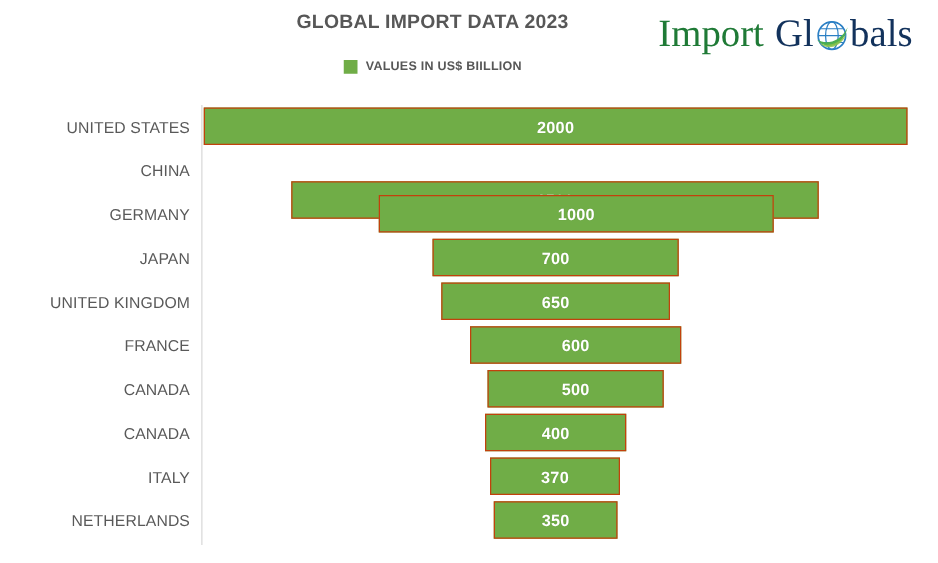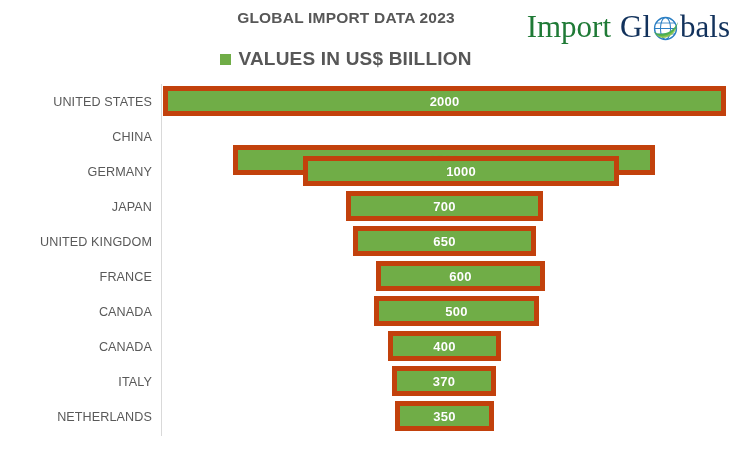--- a/index.html
+++ b/index.html
@@ -46,21 +46,21 @@
     justify-content: center;
     gap: 7px;
   }
   .legend-swatch {
     width: 11px;
     height: 11px;
     background: #70ad47;
     flex: 0 0 auto;
   }
   .legend-label {
-    font-size: 19px;
+    font-size: 10px;
     font-weight: bold;
     color: #575757;
     letter-spacing: 0.2px;
     white-space: nowrap;
   }
 
   
   .logo {
     position: absolute;
     right: 20px;
@@ -138,21 +138,21 @@
     right: 0;
     height: 35px;
     display: flex;
     align-items: center;
   }
   .bar {
     position: absolute;
     height: 30px;
     top: 2px;
     background: #70ad47;
-    border: 5px solid #c2410c;
+    border: 1px solid #c2410c;
     box-sizing: border-box;
     display: flex;
     align-items: center;
     justify-content: center;
   }
   .bar-value {
     font-size: 13px;
     font-weight: bold;
     color: #ffffff;
     letter-spacing: 0.2px;
@@ -235,21 +235,21 @@
           <div class="cat-label">FRANCE</div>
           <div class="bar-track">
             <div class="bar" style="width: 169px; left: 214px;">
               <span class="bar-value">600</span>
             </div>
           </div>
         </div>
         <div class="row">
           <div class="cat-label">CANADA</div>
           <div class="bar-track">
-            <div class="bar" style="width: 165px; left: 212px;">
+            <div class="bar" style="width: 141px; left: 228px;">
               <span class="bar-value">500</span>
             </div>
           </div>
         </div>
         <div class="row">
           <div class="cat-label">CANADA</div>
           <div class="bar-track">
             <div class="bar" style="width: 113px; left: 226px;">
               <span class="bar-value">400</span>
             </div>

